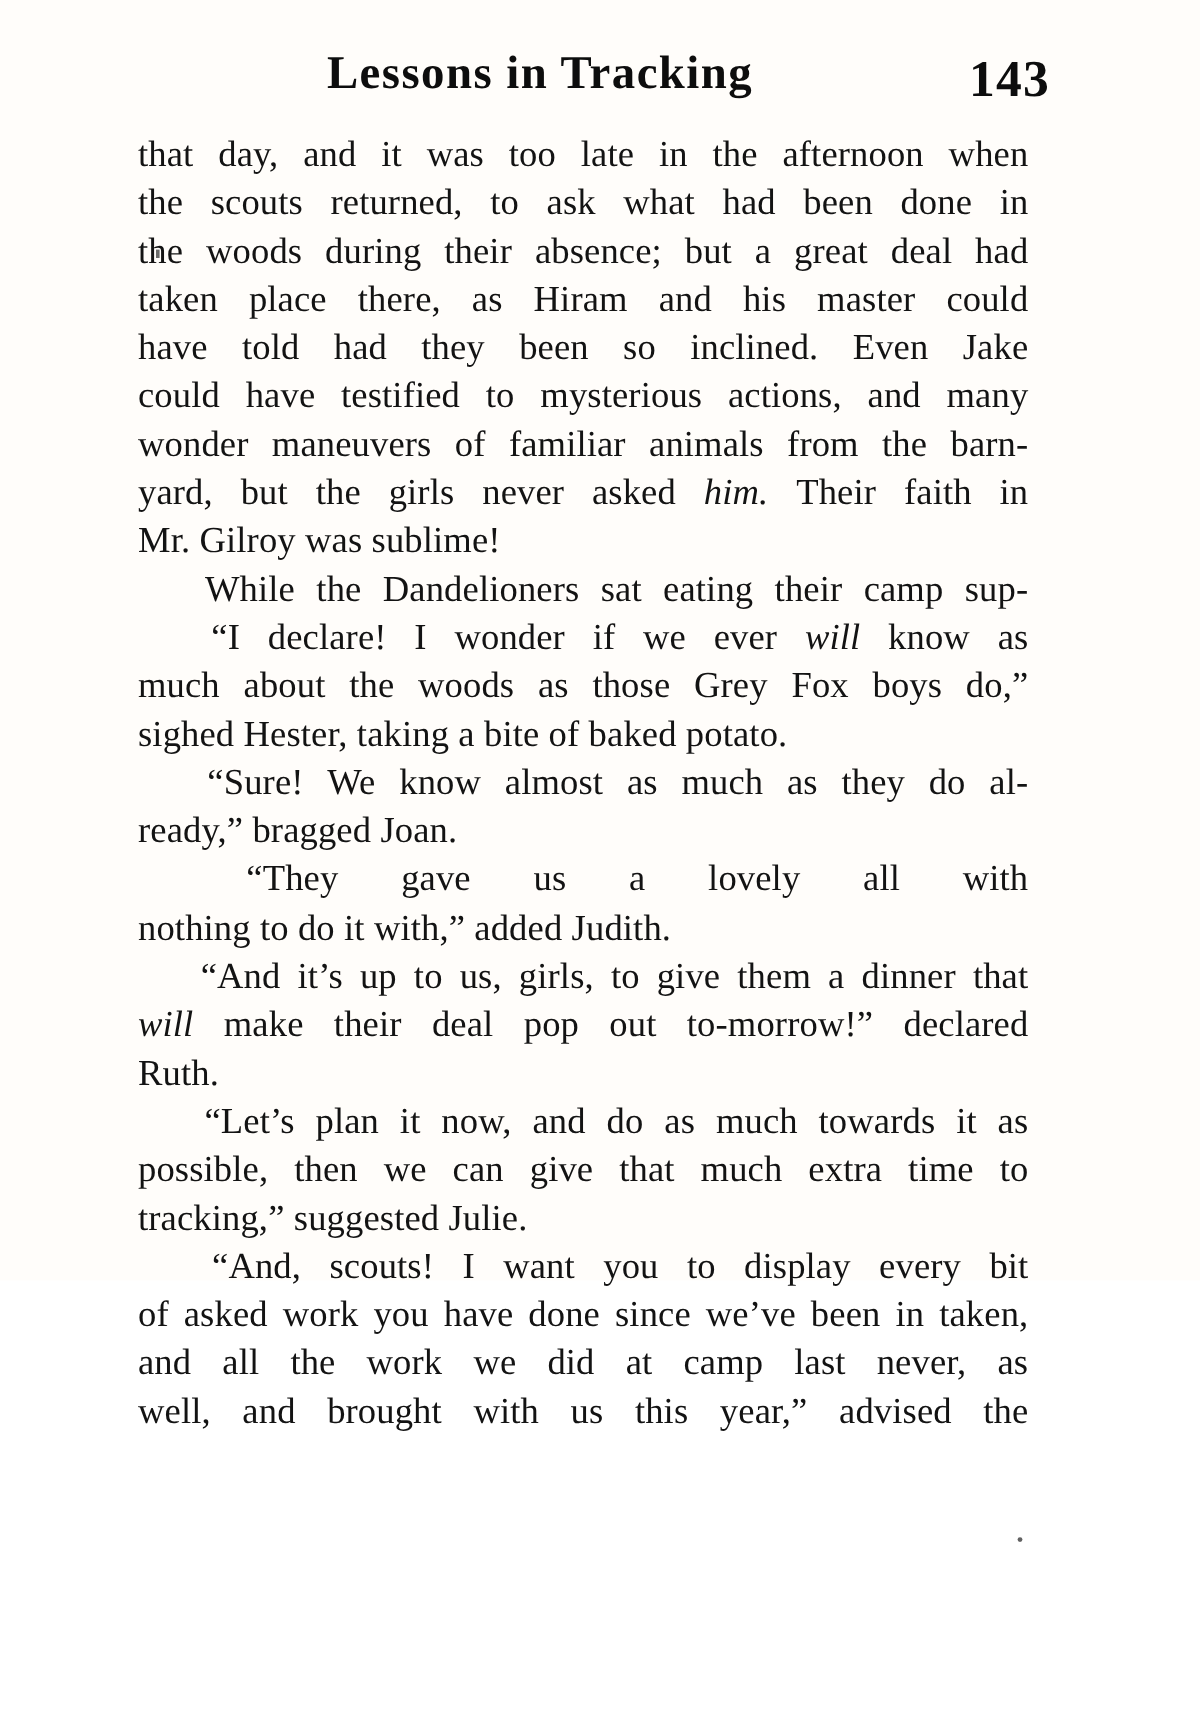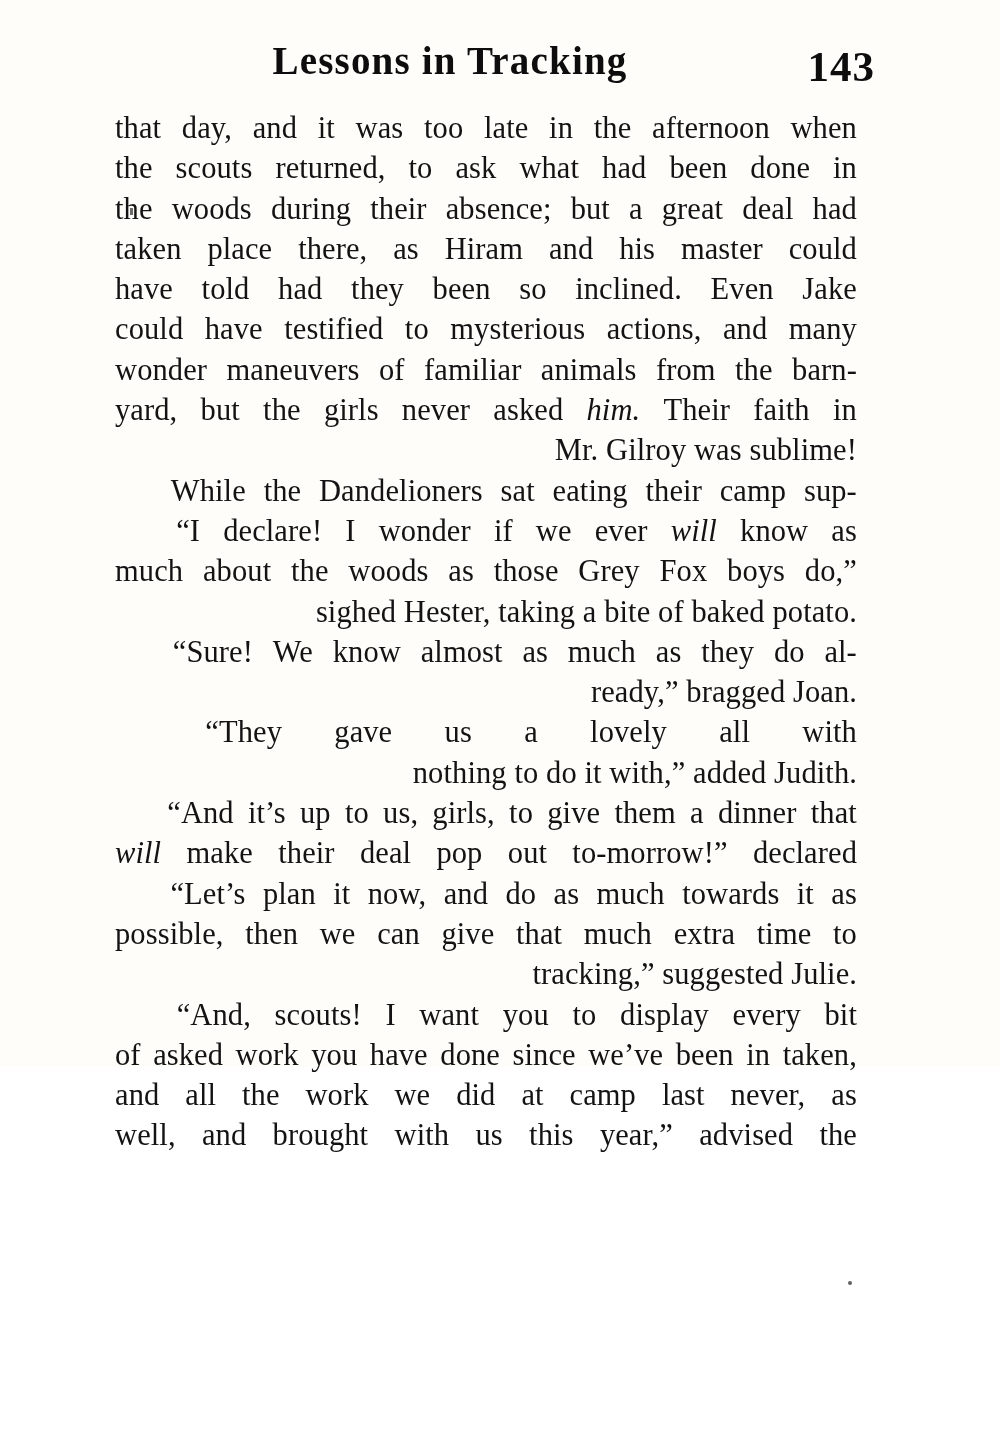--- a/index.html
+++ b/index.html
@@ -73,21 +73,20 @@
     display: flex;
     justify-content: space-between;
     width: 742px;
   }
   .line.just > span {
     white-space: pre;
   }
   .line.last {
     display: block;
     width: auto;
-    text-align: right;
   }
   .indent {
     display: inline-block;
     width: 38px;
   }
   .it {
     font-style: italic;
   }
   .speck-1 {
     position: absolute;
@@ -303,20 +302,21 @@
         <div class="line just">
           <span class="it">will</span>
           <span>make</span>
           <span>their</span>
           <span>deal</span>
           <span>pop</span>
           <span>out</span>
           <span>to-morrow!”</span>
           <span>declared</span>
         </div>
+        <div class="line last">Ruth.</div>
       </div>
       <div class="para">
         <div class="line just">
           <span class="indent">&nbsp;</span>
           <span>“Let’s</span>
           <span>plan</span>
           <span>it</span>
           <span>now,</span>
           <span>and</span>
           <span>do</span>

